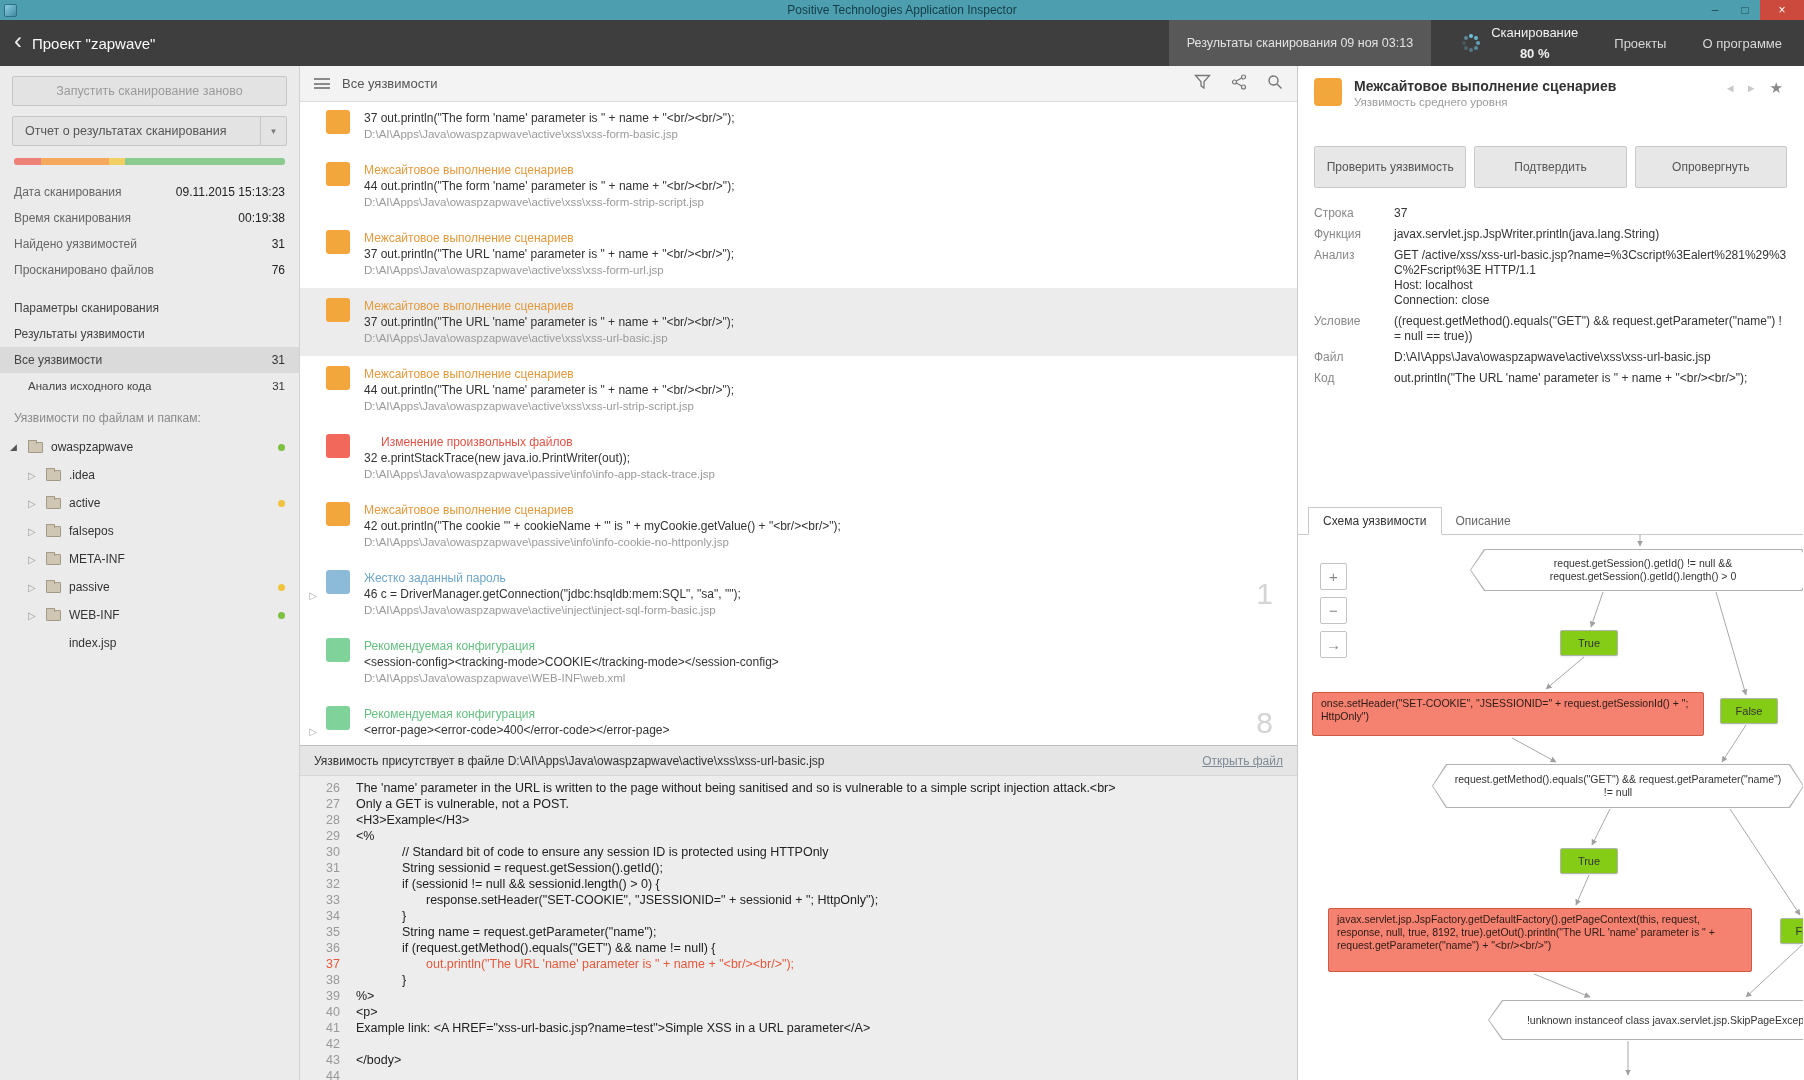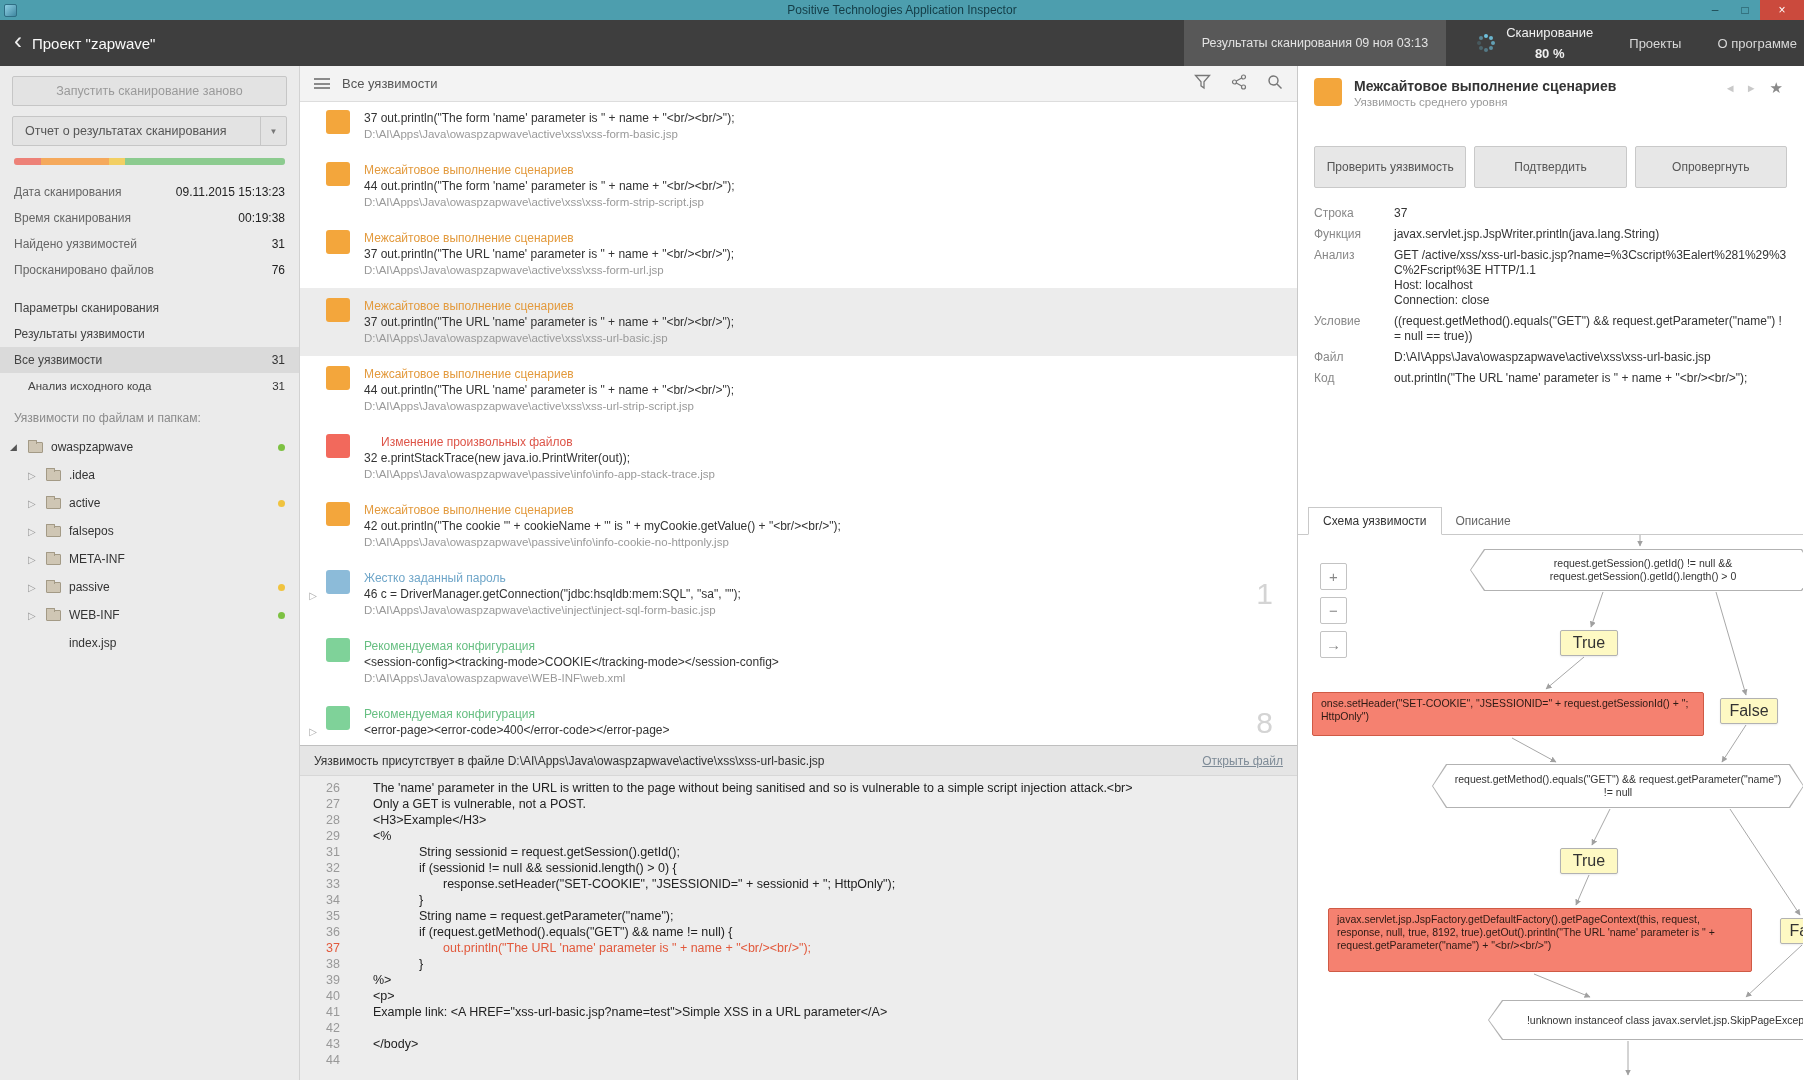--- a/index.html
+++ b/index.html
@@ -17,21 +17,21 @@
 
   
   .header { height:46px; background:#3e3e3e; display:flex; align-items:center; color:#e8e8e8; }
   .back { font-size:24px; padding:0 10px 4px 14px; color:#f0f0f0; }
   .project-title { font-size:15px; color:#fafafa; }
   .flex-sp { flex:1; }
   .scan-results { background:#585858; height:100%; display:flex; align-items:center; padding:0 18px; color:#e3e3e3; font-size:12.5px; }
   .spinner { margin:0 10px 0 30px; display:flex; align-items:center; }
   .scanning { display:flex; align-items:center; gap:6px; font-size:13px; color:#f0f0f0;flex-direction:column; }
   .hnav { margin-left:36px; font-size:13px; color:#d8d8d8; }
-  .hnav:last-child { margin-right:7px; }
+  .hnav:last-child { margin-right:22px; }
 
   
   .main { display:flex; height:1014px; }
   .sidebar { width:300px; background:#ebebeb; border-right:1px solid #d2d2d2; padding-top:10px; }
   .center { width:998px; display:flex; flex-direction:column; background:#fff; border-right:1px solid #c9c9c9; }
   .rpanel { width:505px; display:flex; flex-direction:column; background:#fff; }
 
   
   .sb-btn { margin:0 12px 10px; height:30px; background:#e3e3e3; border:1px solid #c6c6c6; border-radius:2px;
             display:flex; align-items:center; justify-content:center; color:#9a9a9a; font-size:12.5px; }
@@ -87,21 +87,21 @@
   .vuln-path { color:#999; font-size:11.5px; white-space:nowrap; overflow:hidden; }
   .vuln-count { font-size:30px; color:#d4d4d4; align-self:center; margin-right:14px; }
   .vuln-row:first-child { margin-top:-2px; }
 
   
   .code-panel { height:335px; border-top:1px solid #bfbfbf; background:#ededed; display:flex; flex-direction:column; }
   .code-header { height:30px; background:#e5e5e5; border-bottom:1px solid #d7d7d7; display:flex; align-items:center; padding:4px 14px; }
   .code-header-text { color:#333; }
   .open-file { margin-left:auto; color:#7e8b97; text-decoration:underline; cursor:pointer; }
   .code-body { flex:1; padding:4px 0 0; overflow:hidden; font-size:12.5px; }
-  .code-line { display:flex; line-height:16px; white-space:pre;gap:17px; }
+  .code-line { display:flex; line-height:16px; white-space:pre; }
   .code-num { width:40px; text-align:right; color:#999; margin-right:16px; flex:none; }
   .code-text { color:#222; }
   .code-line.ind-1 .code-text { padding-left:46px; }
   .code-line.ind-2 .code-text { padding-left:70px; }
   .code-line.hl-on .code-num, .code-line.hl-on .code-text { color:#e2593c; }
 
   
   .rp-top { height:439px; overflow:hidden; }
   .rp-head { display:flex; align-items:flex-start; padding:12px 16px 10px; }
   .rp-ico { width:28px; height:28px; border-radius:4px; background:#f3a63c; margin-right:12px; flex:none; }
@@ -126,22 +126,22 @@
   .dg-arrows { position:absolute; left:0; top:0; }
   .dg-controls { position:absolute; left:22px; top:28px; display:flex; flex-direction:column; gap:7px; }
   .dg-ctl { width:27px; height:27px; border:1px solid #c3c3c3; border-radius:2px; background:#fff; color:#888;
             display:flex; align-items:center; justify-content:center; font-size:15px; }
   .hex { position:absolute; }
   .hex, .hex .hex-in { clip-path:polygon(0 50%, 14px 0, calc(100% - 14px) 0, 100% 50%, calc(100% - 14px) 100%, 14px 100%); }
   .hex { background:#b2b2b2; }
   .hex .hex-in { position:absolute; left:1px; top:1px; right:1px; bottom:1px; background:#fff;
                  display:flex; align-items:center; justify-content:center; text-align:center;
                  font-size:10.5px; line-height:13px; padding:0 20px; color:#333; }
-  .dbox { position:absolute; background:#fef9c3; border:1px solid #b2b2b2; border-radius:2px;
-          display:flex; align-items:center; justify-content:center; font-size:16px; color:#333;
+  .dbox { position:absolute; background:#84cc16; border:1px solid #b2b2b2; border-radius:2px;
+          display:flex; align-items:center; justify-content:center; font-size:11px; color:#333;
           box-shadow:0 1px 2px rgba(0,0,0,.08); }
   .dstmt { position:absolute; background:#f58170; border:1px solid #cf5a45; border-radius:2px;
            font-size:10.5px; line-height:13px; color:#2c1a14; padding:4px 8px; word-break:break-word; }
   .n1 { left:172px; top:14px;  width:346px; height:42px; }
   .n2 { left:262px; top:95px;  width:58px;  height:26px; }
   .n3 { left:14px;  top:157px; width:392px; min-height:44px; }
   .n4 { left:422px; top:163px; width:58px;  height:26px; }
   .n5 { left:134px; top:229px; width:372px; height:44px; }
   .n6 { left:262px; top:313px; width:58px;  height:26px; }
   .n7 { left:30px;  top:373px; width:424px; min-height:64px; }
@@ -476,20 +476,24 @@
           <div class="code-line ind-0">
             <span class="code-num">28</span>
             <span class="code-text">&lt;H3&gt;Example&lt;/H3&gt;</span>
           </div>
 
           <div class="code-line ind-0">
             <span class="code-num">29</span>
             <span class="code-text">&lt;%</span>
           </div>
 
+          <div class="code-line ind-1">
+            <span class="code-num">30</span>
+            <span class="code-text">// Standard bit of code to ensure any session ID is protected using HTTPOnly</span>
+          </div>
 
           <div class="code-line ind-1">
             <span class="code-num">31</span>
             <span class="code-text">String sessionid = request.getSession().getId();</span>
           </div>
 
           <div class="code-line ind-1">
             <span class="code-num">32</span>
             <span class="code-text">if (sessionid != null &amp;&amp; sessionid.length() &gt; 0) {</span>
           </div>

